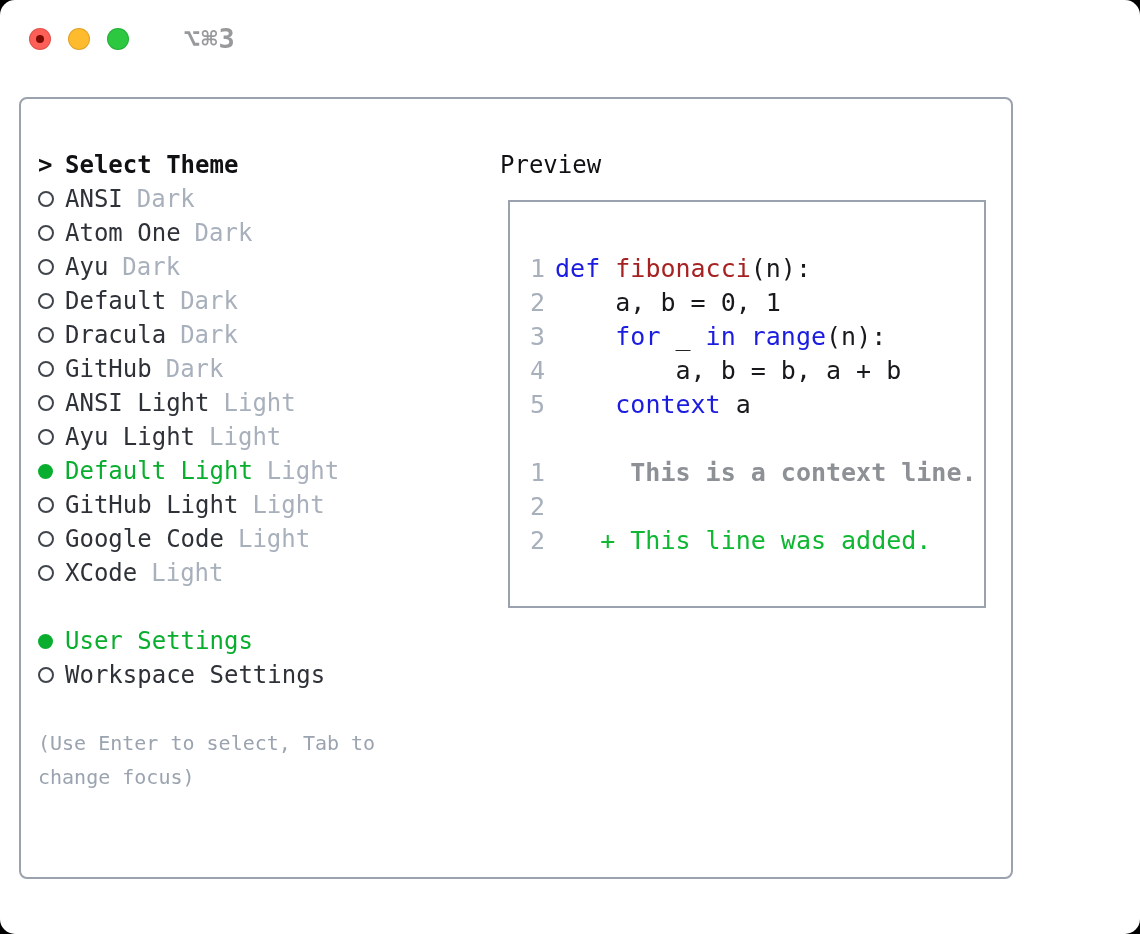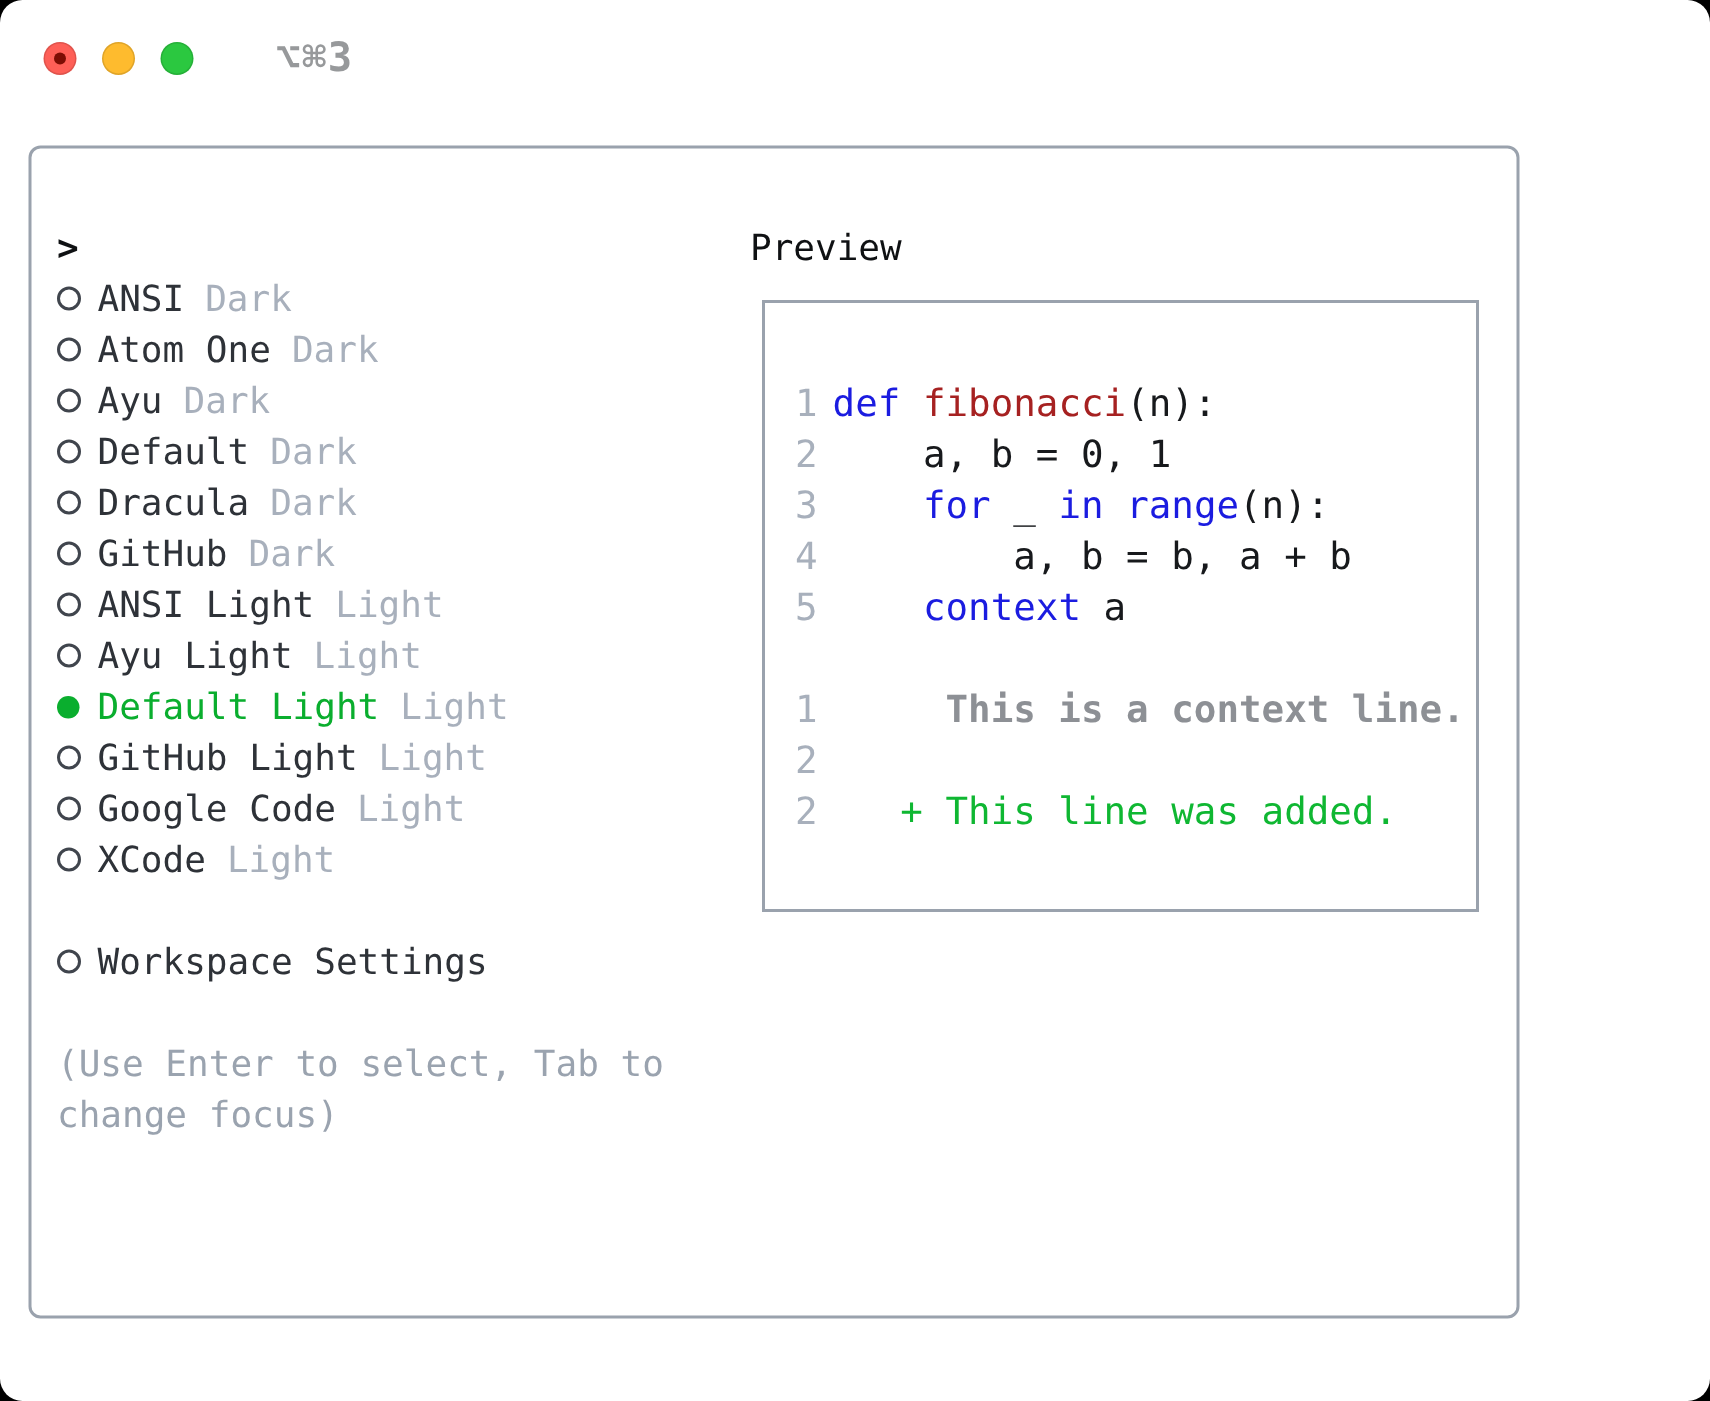--- a/index.html
+++ b/index.html
@@ -30,21 +30,21 @@
   .left{position:absolute;left:17px;top:49px;}
   .row{height:34px;display:flex;align-items:center;font-size:24px;color:var(--item_text);white-space:pre;}
   .slot{flex:0 0 27px;width:27px;display:flex;align-items:center;}
   .ring{width:12px;height:12px;border:2px solid var(--bullet_ring);border-radius:50%;}
   .dot-sel{width:15px;height:15px;border-radius:50%;background:var(--accent_green);}
   .cursor-glyph{font-weight:bold;color:var(--text_primary);font-size:24px;}
   .hdr{font-weight:bold;color:var(--text_primary);}
   .variant{color:var(--muted);margin-left:14px;}
   .green{color:var(--accent_green);}
   .spacer{height:34px;}
-  .hint-row{height:34px;display:flex;align-items:center;font-size:24px;color:var(--hint);}
+  .hint-row{height:34px;display:flex;align-items:center;font-size:20px;color:var(--hint);}
 
   
   .right{position:absolute;left:479px;top:49px;}
   .preview-title{height:34px;display:flex;align-items:center;font-size:24px;font-weight:normal;
       color:var(--text_primary);}
   .preview-box{margin-left:8px;margin-top:18px;width:478px;height:408px;box-sizing:border-box;
       border:2px solid var(--panel_border);padding:15px 0 0 20px;overflow:hidden;}
   .cl{height:34px;display:flex;align-items:center;font-size:25px;white-space:pre;}
   .gut{flex:0 0 15px;text-align:right;color:var(--linenum);}
   .ct{margin-left:10px;}
@@ -69,20 +69,21 @@
     <span class="wtitle">⌥⌘3</span>
   </div>
 
   <div class="panel">
 
     <div class="left">
       <div class="row">
         <span class="slot">
           <span class="cursor-glyph">&gt;</span>
         </span>
+        <span class="hdr">Select Theme</span>
       </div>
 
       <div id="theme-rows">
           <div class="row"><span class="slot"><span class="ring"></span></span><span>ANSI</span><span class="variant">Dark</span></div>
           <div class="row"><span class="slot"><span class="ring"></span></span><span>Atom One</span><span class="variant">Dark</span></div>
           <div class="row"><span class="slot"><span class="ring"></span></span><span>Ayu</span><span class="variant">Dark</span></div>
           <div class="row"><span class="slot"><span class="ring"></span></span><span>Default</span><span class="variant">Dark</span></div>
           <div class="row"><span class="slot"><span class="ring"></span></span><span>Dracula</span><span class="variant">Dark</span></div>
           <div class="row"><span class="slot"><span class="ring"></span></span><span>GitHub</span><span class="variant">Dark</span></div>
           <div class="row"><span class="slot"><span class="ring"></span></span><span>ANSI Light</span><span class="variant">Light</span></div>
@@ -90,20 +91,21 @@
           <div class="row"><span class="slot"><span class="dot-sel"></span></span><span class="green">Default Light</span><span class="variant">Light</span></div>
           <div class="row"><span class="slot"><span class="ring"></span></span><span>GitHub Light</span><span class="variant">Light</span></div>
           <div class="row"><span class="slot"><span class="ring"></span></span><span>Google Code</span><span class="variant">Light</span></div>
           <div class="row"><span class="slot"><span class="ring"></span></span><span>XCode</span><span class="variant">Light</span></div>
         </div>
 
       <div class="spacer"></div>
 
 
       <div id="apply-rows">
+          <div class="row"><span class="slot"><span class="dot-sel"></span></span><span class="green">User Settings</span></div>
           <div class="row"><span class="slot"><span class="ring"></span></span><span>Workspace Settings</span></div>
         </div>
 
       <div class="spacer"></div>
 
       <div>
         <div class="hint-row">(Use Enter to select, Tab to</div>
         <div class="hint-row">change focus)</div>
       </div>
     </div>

